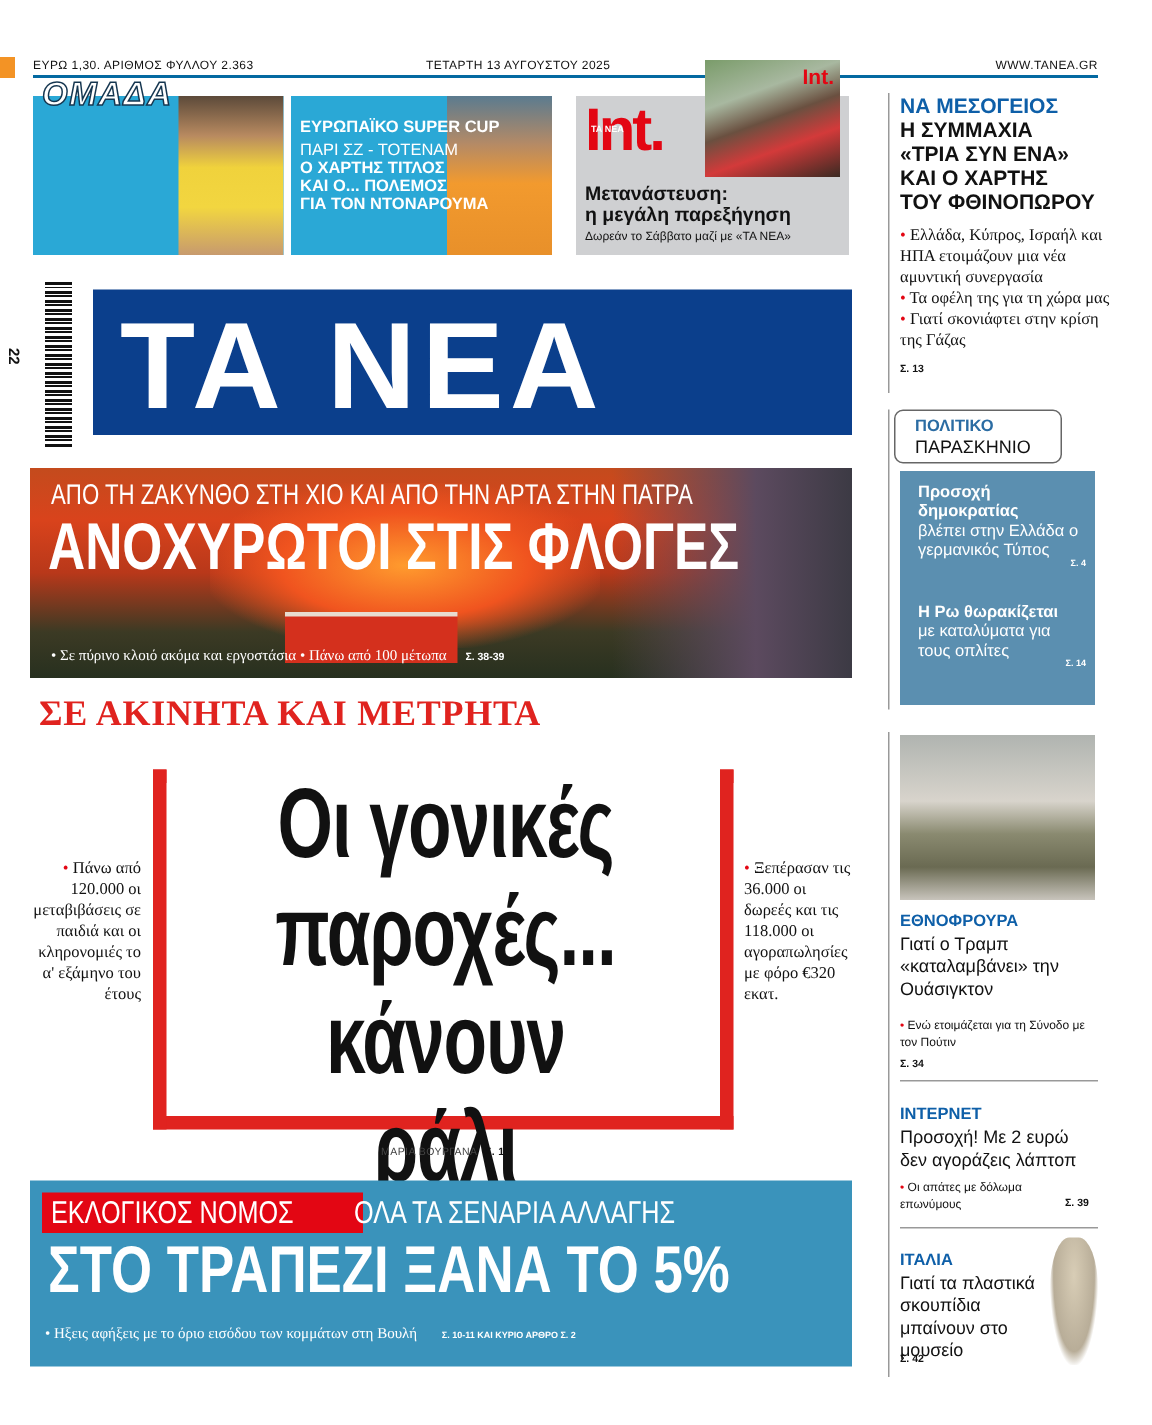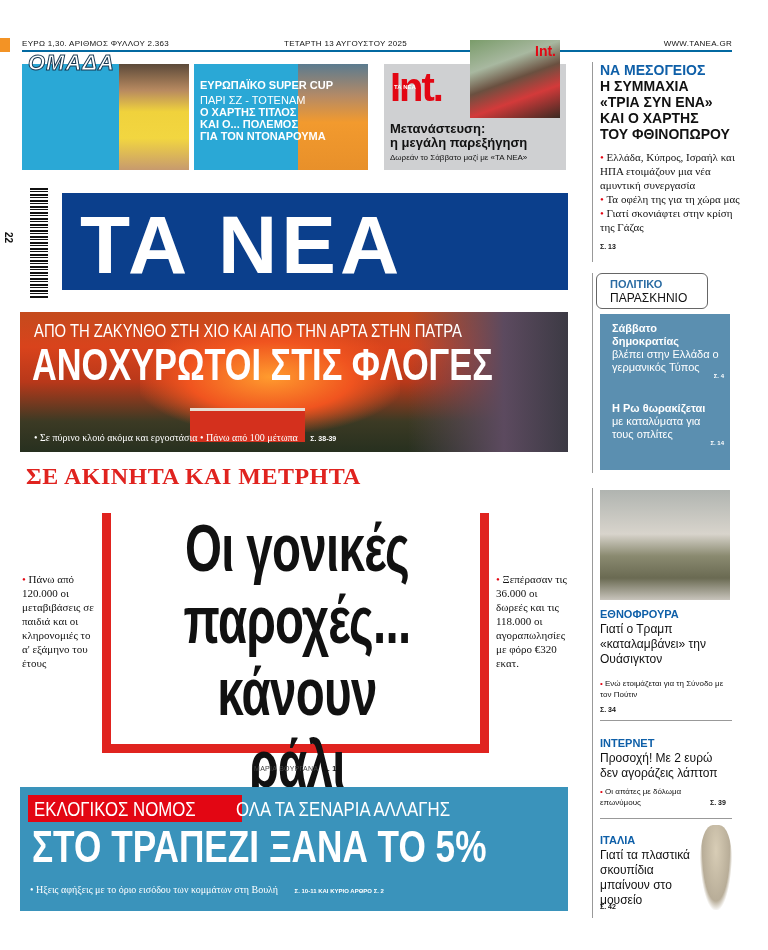--- a/index.html
+++ b/index.html
@@ -66,21 +66,21 @@
   #fire .house { position: absolute; left: 170px; top: 96px; width: 115px; height: 34px; background: #d4301d; border-top: 3px solid #e8dcd0; }
   #fire-kicker { left: 34px; top: 320px; color: #fff; font-size: 19px; }
   #fire-title { left: 32px; top: 340px; color: #fff; font-weight: bold; font-size: 44px; }
   #fire-sub { left: 34px; top: 432px; color: #fff; font-size: 10px; }
 
   
   #main-kicker { left: 26px; top: 463px; color: #e0231f; font-weight: bold; font-size: 24px; font-family: "Liberation Serif", serif; letter-spacing: 0.5px; }
   #main-box { left: 102px; top: 513px; width: 387px; height: 240px; border: 9px solid #e0231f; border-top: none; }
   #main-box::before, #main-box::after { content: ""; position: absolute; top: -9px; height: 9px; background: transparent; }
   #main-headline { left: 118px; top: 512px; width: 358px; text-align: center; font-weight: bold; font-size: 66px; line-height: 72px; letter-spacing: -1px; }
-  #side-left { left: 22px; top: 572px; width: 72px; text-align: left; font-size: 11px; line-height: 14px; }
+  #side-left { left: 22px; top: 572px; width: 72px; text-align: right; font-size: 11px; line-height: 14px; }
   #side-right { left: 496px; top: 572px; width: 72px; font-size: 11px; line-height: 14px; }
   #byline { left: 254px; top: 765px; font-size: 7px; letter-spacing: 0.3px; color: #444; }
 
   
   #elect { left: 20px; top: 787px; width: 548px; height: 124px; background: #3a93bb; }
   #elect-tag { left: 28px; top: 795px; background: #e30613; color: #fff; font-size: 21px; padding: 0 6px; height: 27px; line-height: 27px; }
   #elect-kicker { left: 236px; top: 795px; color: #fff; font-size: 21px; line-height: 27px; }
   #elect-title { left: 32px; top: 822px; color: #fff; font-weight: bold; font-size: 44px; }
   #elect-sub { left: 30px; top: 884px; color: #fff; font-size: 10px; }
 
@@ -151,21 +151,21 @@
 <div class="abs" id="barcode"></div>
 <div class="abs" id="masthead"></div>
 <div class="abs" id="masthead-title">ΤΑ ΝΕΑ</div>
 
 <div class="abs rcol-rule" style="top:273px;height:200px"></div>
 <div class="abs" id="pol-box"></div>
 <div class="abs" id="pol-k">ΠΟΛΙΤΙΚΟ</div>
 <div class="abs" id="pol-t">ΠΑΡΑΣΚΗΝΙΟ</div>
 <div class="abs" id="pol-panel">
   <div class="pol-item" style="top:8px">
-    <b>Σάββατο δημοκρατίας</b>
+    <b>Προσοχή δημοκρατίας</b>
     <span>βλέπει στην Ελλάδα ο γερμανικός Τύπος</span>
     <span class="pg" style="bottom:-9px">Σ. 4</span>
   </div>
   <div class="pol-item" style="top:88px">
     <b>Η Ρω θωρακίζεται</b>
     <span>με καταλύματα για τους οπλίτες</span>
     <span class="pg" style="bottom:-9px">Σ. 14</span>
   </div>
 </div>
 

